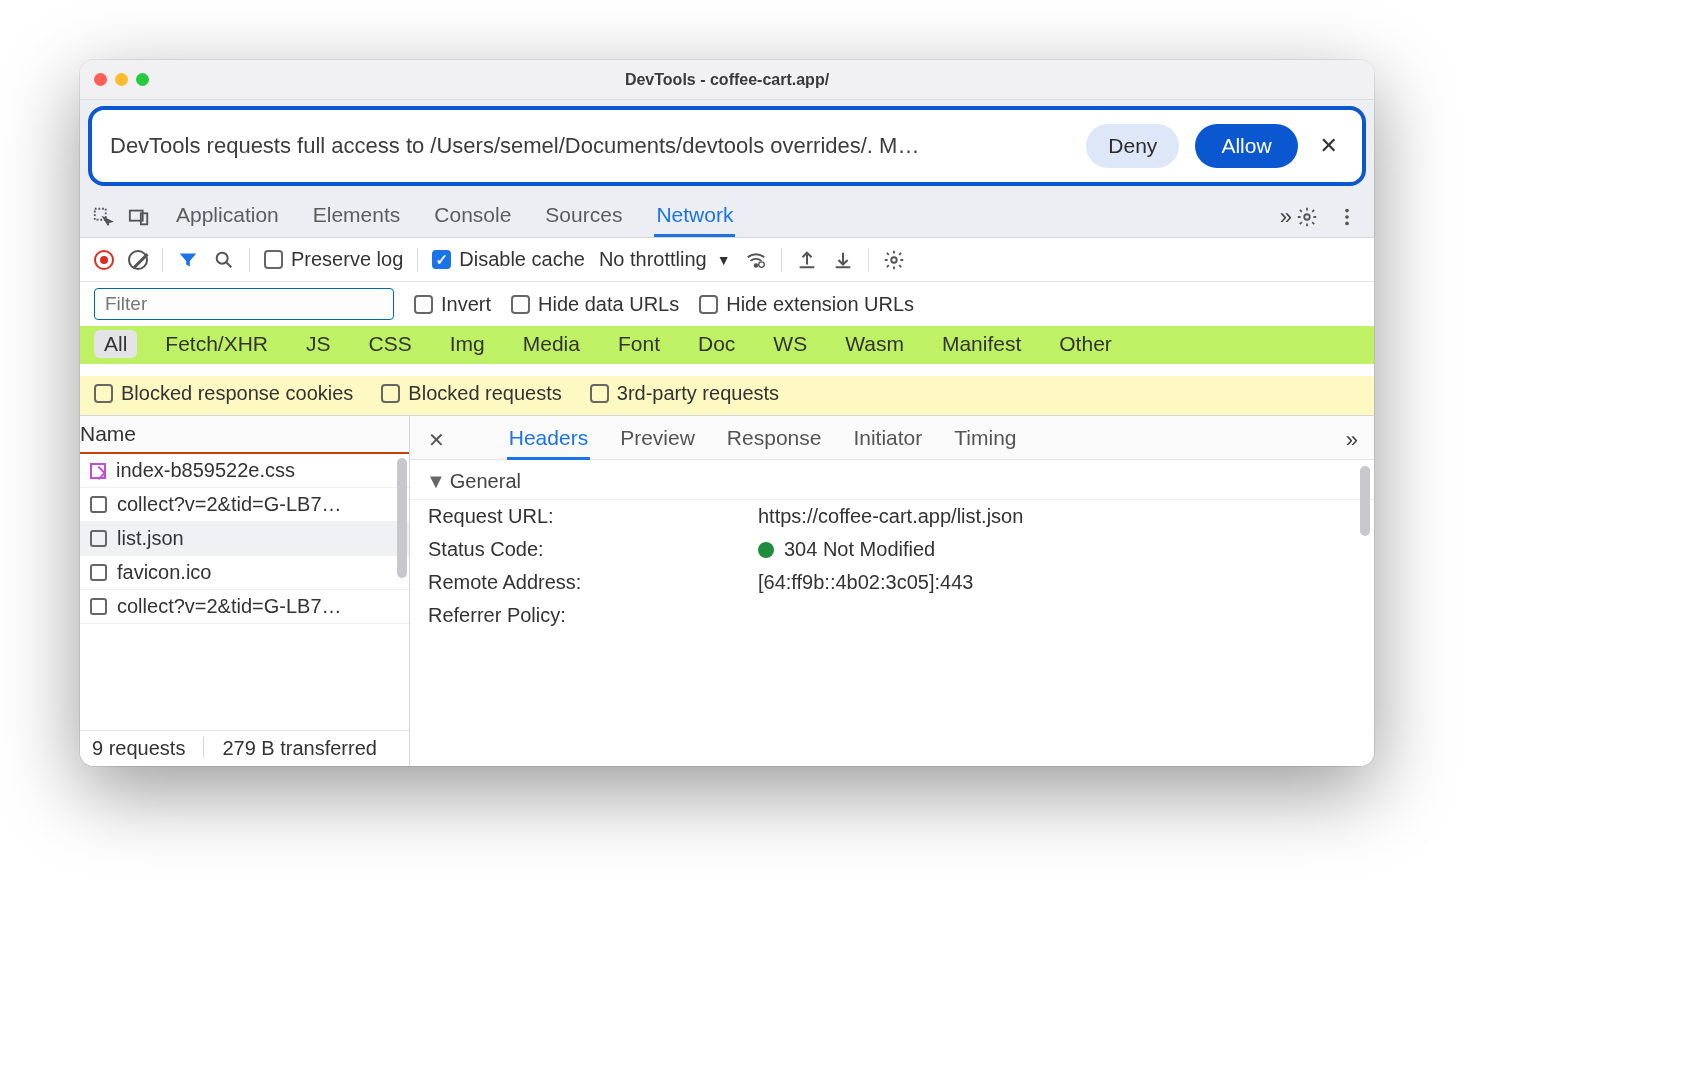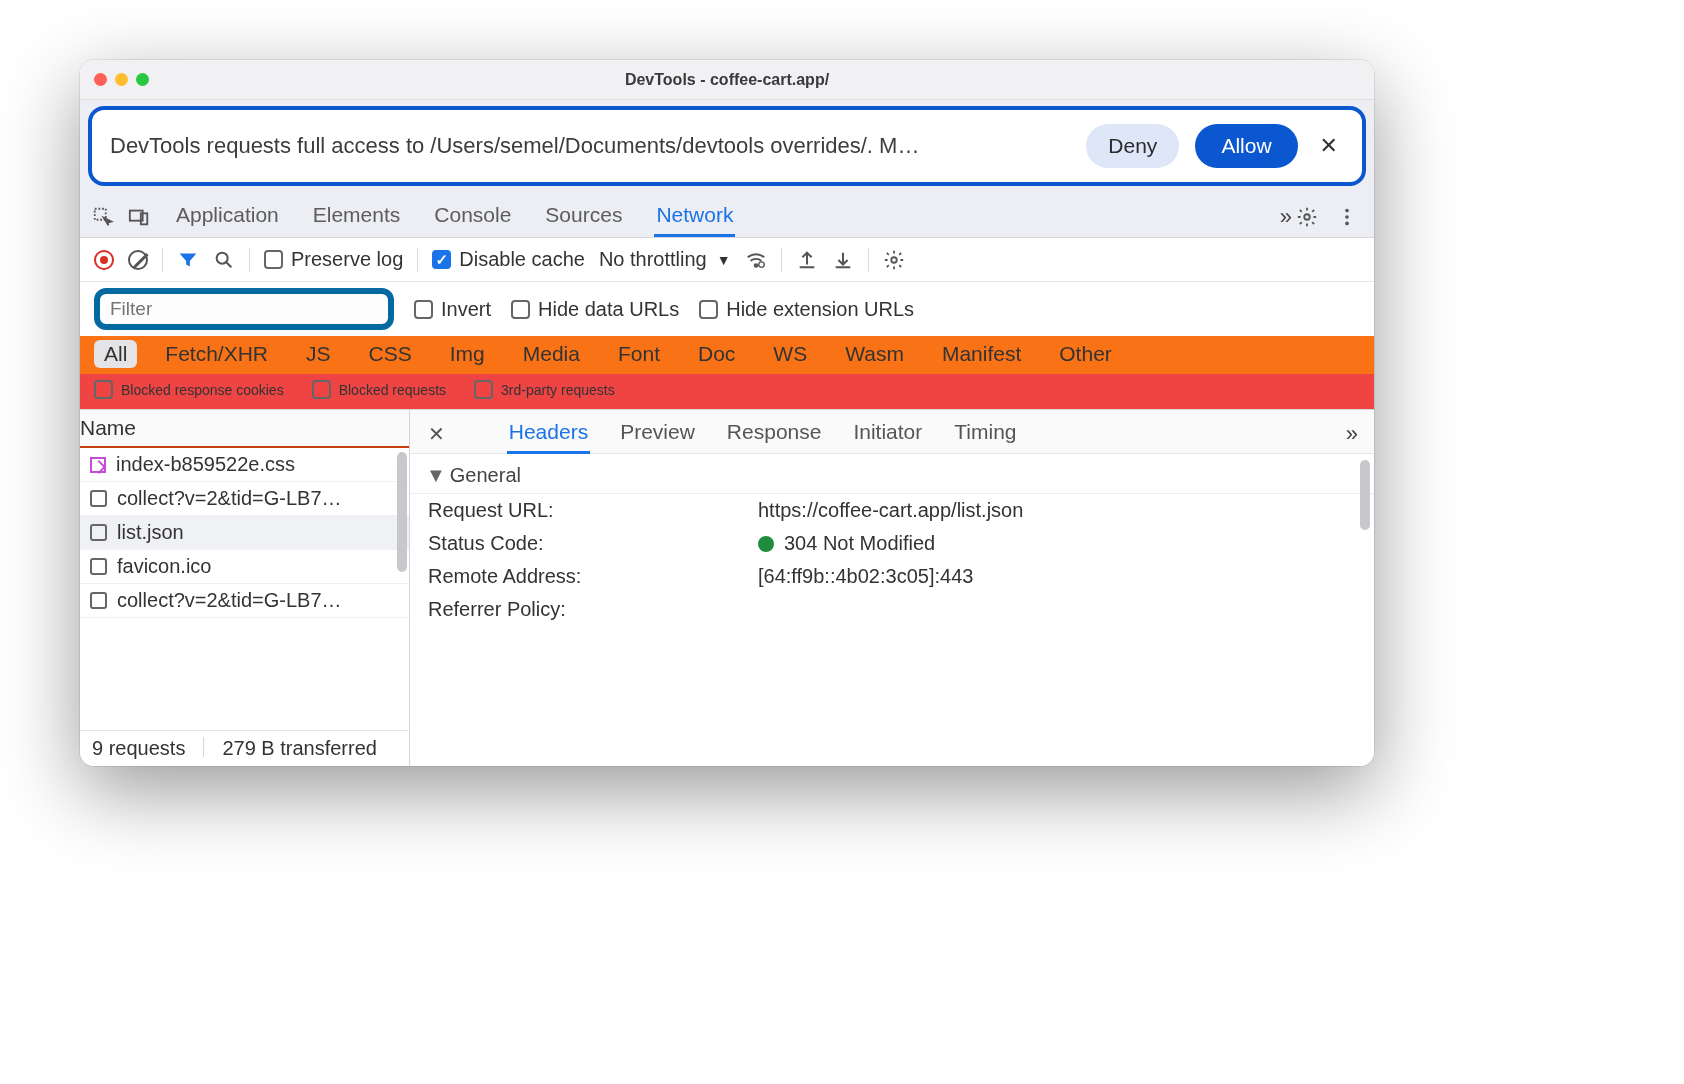--- a/index.html
+++ b/index.html
@@ -131,40 +131,41 @@
   .throttle-caret { font-size:14px; color:#333; }
   .wifi-gear { position:relative; }
 
   .filter-row {
     display:flex; align-items:center; gap: 20px;
     padding: 6px 14px;
     font-size: 20px; color:#333;
     background:#fff;
   }
   .filter-input {
-    border:6px solid #0369a1; border-radius:12px;
+    border:1px solid #0369a1; border-radius:4px;
     padding: 4px 10px; width: 300px; font-size: 19px; color:#777;
     background:#fdfdfd;
   }
 
   .type-row {
     display:flex; align-items:flex-end; gap: 18px;
     padding: 4px 14px 6px 14px;
     font-size: 21px; color:#333;
-    background:#f97316;
+    background:#bef264;
   }
   .type-chip { padding:2px 10px; border-radius:6px; cursor:pointer; }
   .type-chip.active { background:#e4e4e6; }
 
   .blocked-row {
     display:flex; align-items:center; gap: 28px;
     padding: 6px 14px 10px 14px;
-    font-size: 14px; color:#333;
-    background:#ef4444;
+    font-size: 20px; color:#333;
+    background:#fef9c3;
     border-bottom:1px solid #d6d6da;
+    margin-top:12px;
   }
 
   .content {
     display:flex; flex:1; min-height:0;
     background:#fff;
   }
   .left-pane {
     width: 330px; border-right:1px solid #d6d6da;
     display:flex; flex-direction:column;
   }

